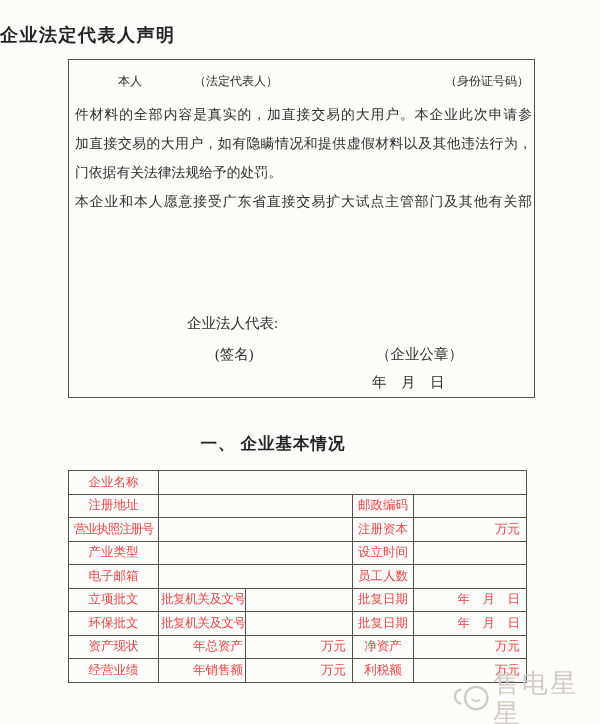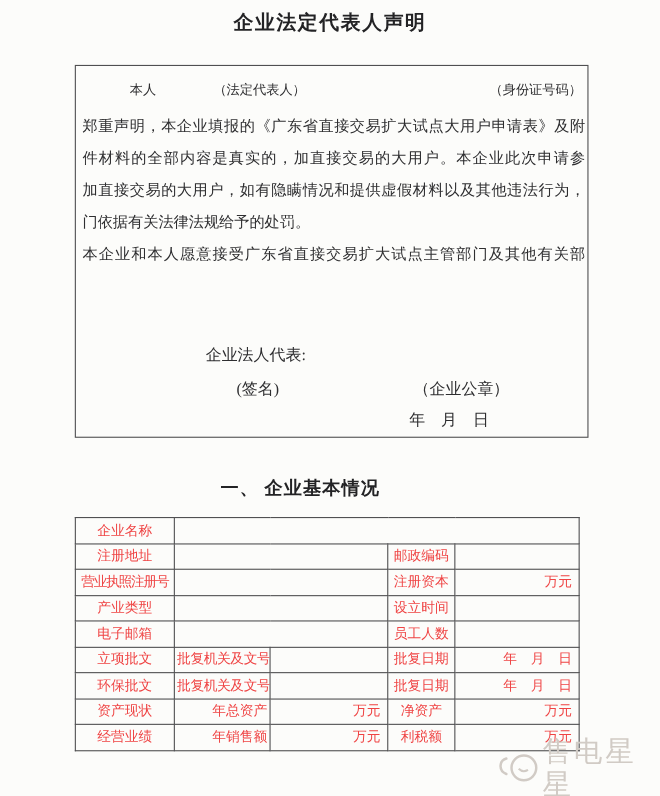--- a/index.html
+++ b/index.html
@@ -3,21 +3,21 @@
 <meta charset="utf-8">
 <style>
   html,body{margin:0;padding:0;}
   body{
     width:600px;height:724px;position:relative;overflow:hidden;
     background:#fcfcfa;
     font-family:"Liberation Serif","DejaVu Serif",serif;
     color:#2e2e30;
   }
   .doc-title{
-    position:absolute;top:8px;left:0;width:600px;text-align:center;
+    position:absolute;top:23px;left:0;width:600px;text-align:left;
     font-size:18px;font-weight:bold;letter-spacing:1.5px;color:#232325;
   }
   .decl-box{
     position:absolute;left:68px;top:59px;width:465px;height:337px;
     border:1px solid #4f4f51;background:transparent;
   }
   .line1{
     position:absolute;top:13px;left:49px;right:5px;display:flex;
     font-size:12px;line-height:16px;white-space:nowrap;
   }
@@ -69,21 +69,20 @@
 
 <div class="doc-title">企业法定代表人声明</div>
 
 <div class="decl-box">
   <div class="line1">
     <span>本人</span>
     <span class="mid">（法定代表人）</span>
     <span class="right">（身份证号码）</span>
   </div>
   <div class="para">
-    <div class="pline">郑重声明，本企业填报的《广东省直接交易扩大试点大用户申请表》及附</div>
     <div class="pline">件材料的全部内容是真实的，加直接交易的大用户。本企业此次申请参</div>
     <div class="pline">加直接交易的大用户，如有隐瞒情况和提供虚假材料以及其他违法行为，</div>
     <div class="pline last">门依据有关法律法规给予的处罚。</div>
     <div class="pline">本企业和本人愿意接受广东省直接交易扩大试点主管部门及其他有关部</div>
   </div>
   <div class="sig-rep">企业法人代表:</div>
   <div class="sig-name">(签名)</div>
   <div class="sig-seal">（企业公章）</div>
   <div class="sig-date">年　月　日</div>
 </div>

